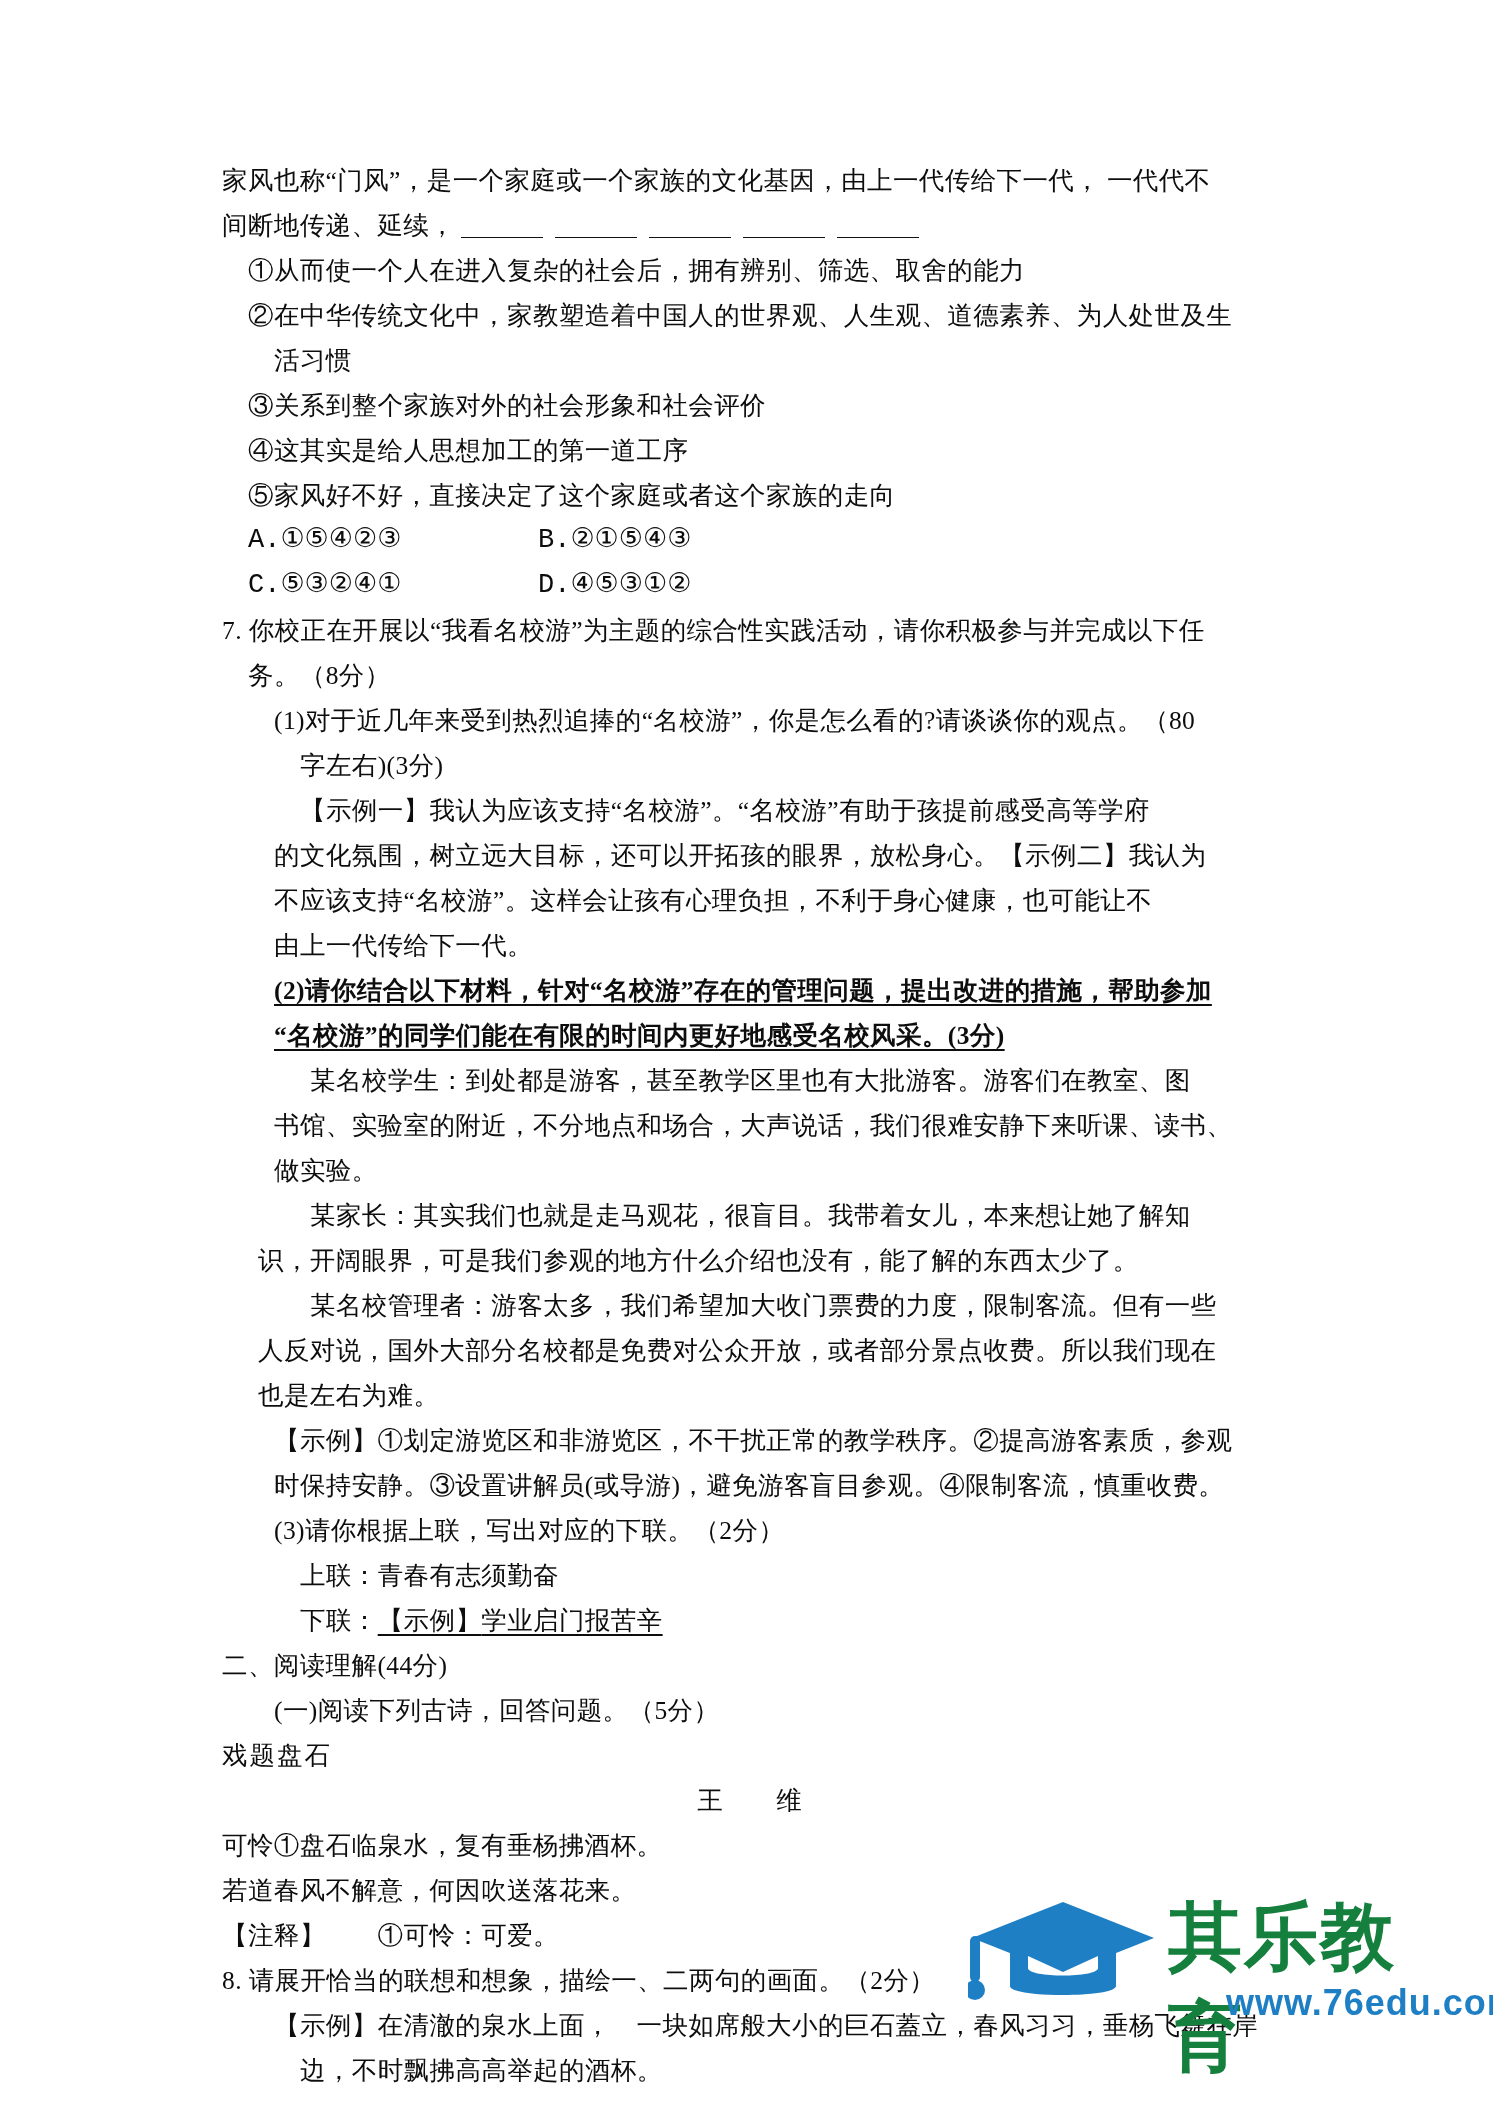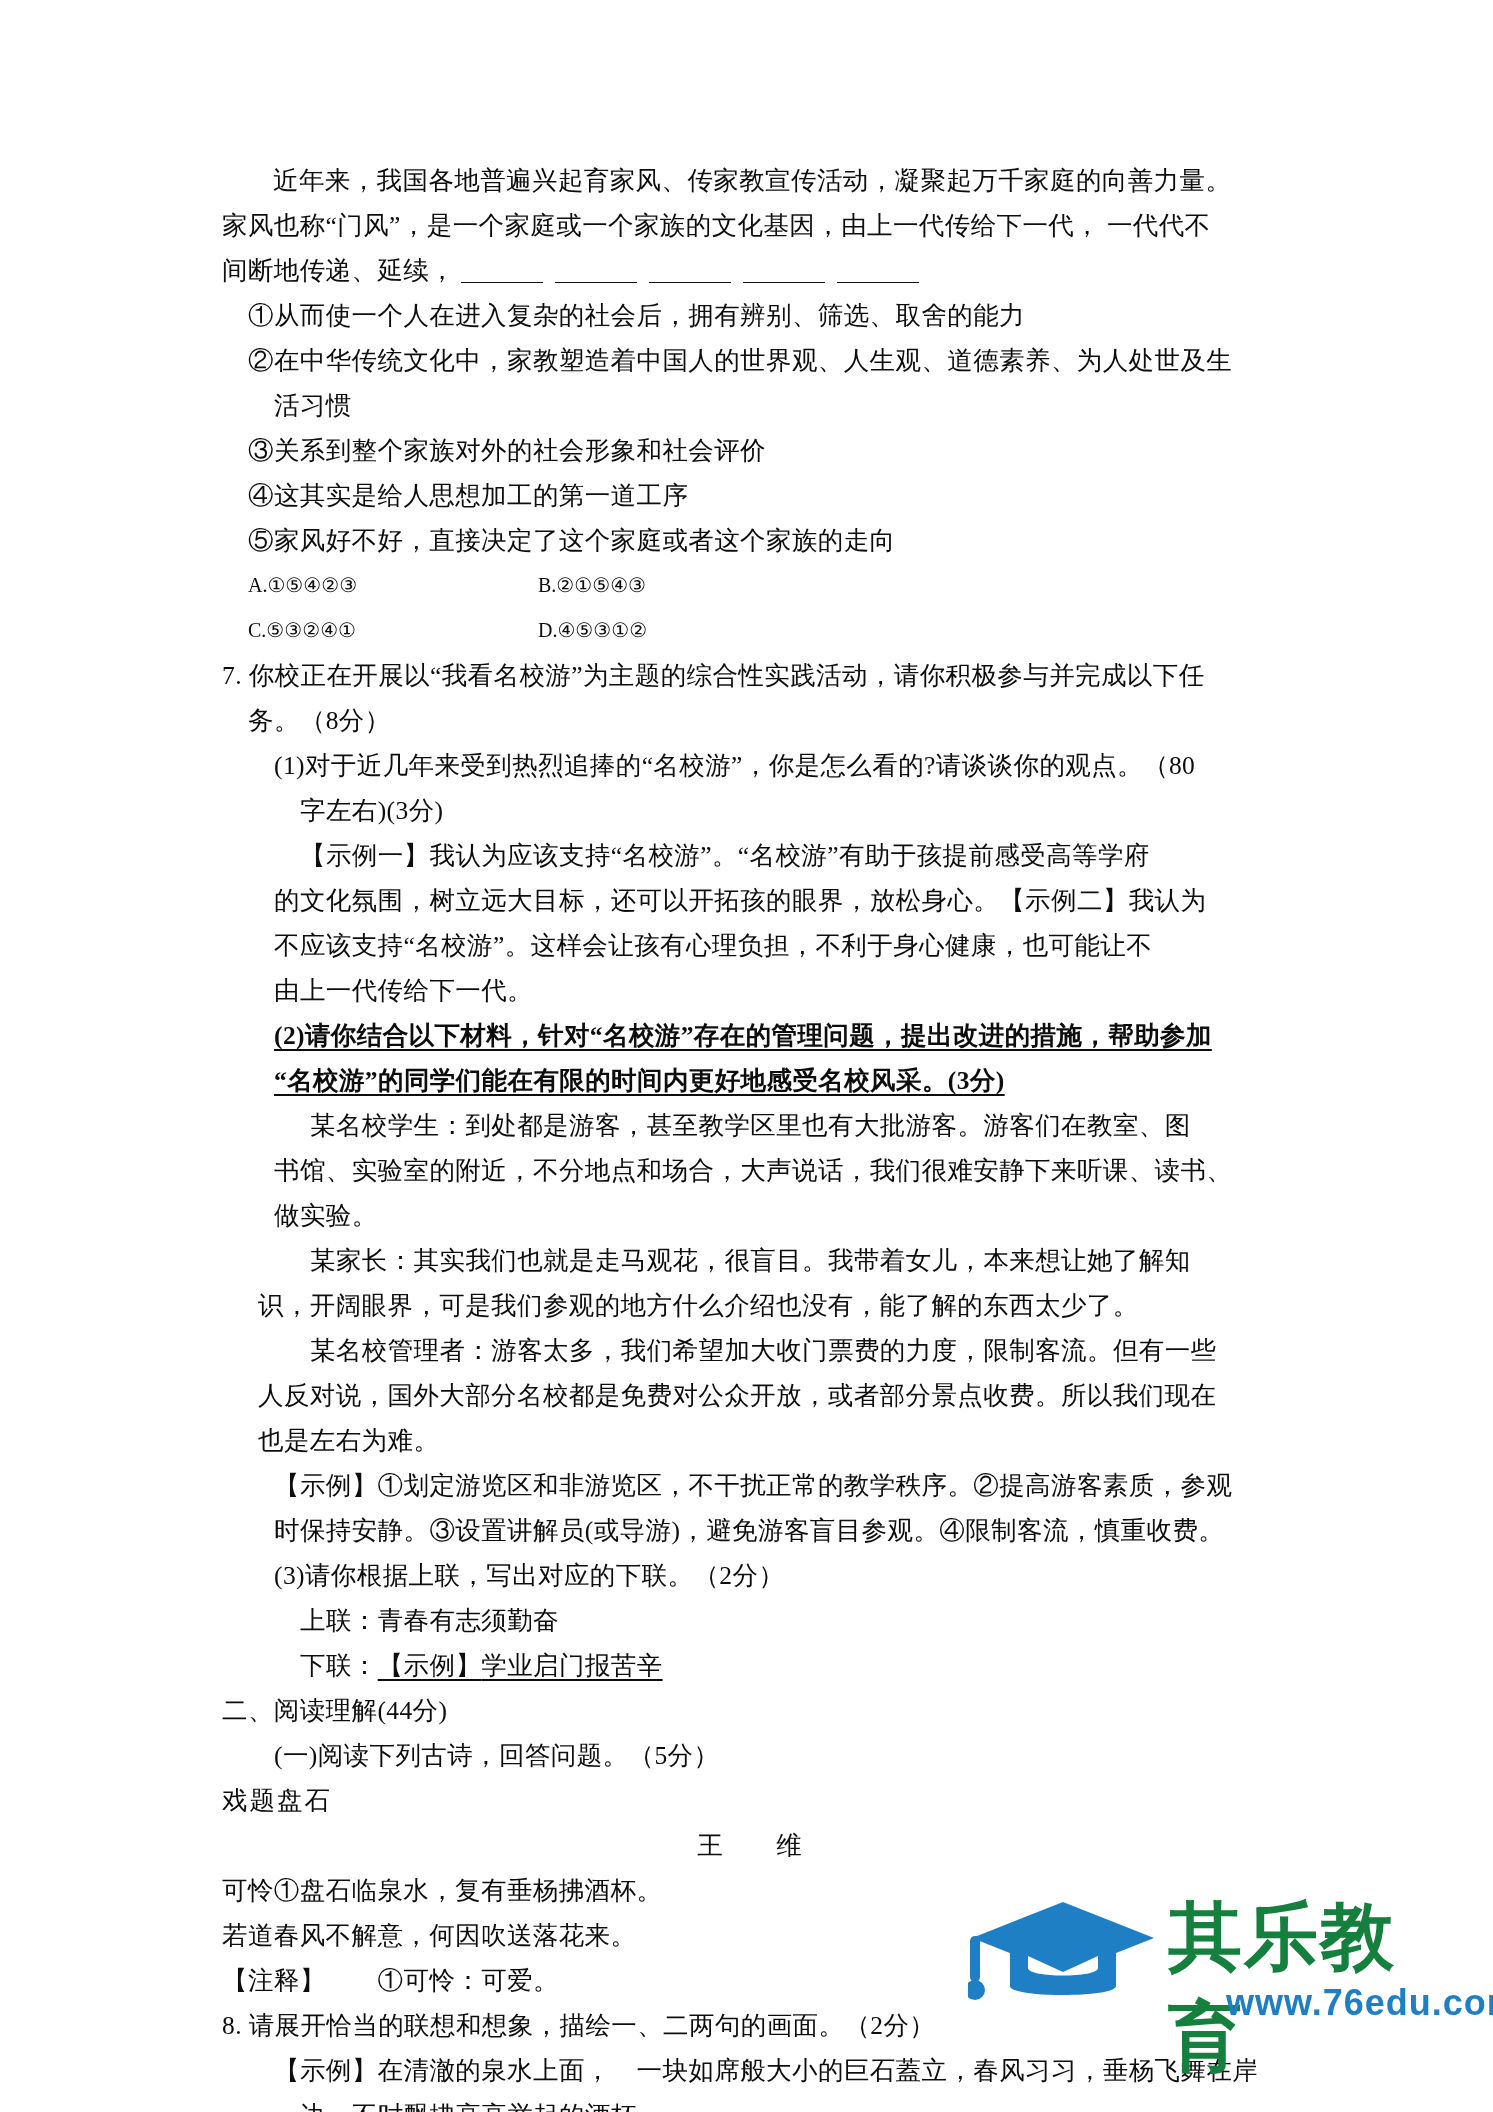--- a/index.html
+++ b/index.html
@@ -35,23 +35,24 @@
   }
   .indent1 { text-indent: 51px; }
   .pad26 { padding-left: 26px; }
   .pad52 { padding-left: 52px; }
   .pad78 { padding-left: 78px; }
   .pad88 { padding-left: 88px; }
   .bold { font-weight: bold; }
   .ul { text-decoration: underline; text-underline-offset: 5px; }
   .opt-row {
     display: flex;
-    font-size: 20px;
+    font-size: 27px;
     line-height: 45px;
     padding-left: 26px;
+    font-family: Liberation Mono, monospace;
   }
   .opt-a { width: 290px; }
   .poem-line { text-align: left; }
   .poem-title { text-align: left; letter-spacing: 2px; }
   .poem-author { text-align: center; letter-spacing: 14px; padding-left: 14px;}
   .blank-underline {
     display: inline-block;
     border-bottom: 1.5px solid #111;
     height: 27px;
     vertical-align: -4px;
@@ -89,21 +90,20 @@
     letter-spacing: 1px;
     font-family: "Liberation Sans", sans-serif;
   }
 </style>
 </head>
 <body>
 
 <div class="page">
   <div class="content">
 
-    <div class="line indent1">近年来，我国各地普遍兴起育家风、传家教宣传活动，凝聚起万千家庭的向善力量。</div>
     <div class="line">家风也称“门风”，是一个家庭或一个家族的文化基因，由上一代传给下一代， 一代代不</div>
     <div class="line"><span>间断地传递、延续，</span><span class="blank-underline" style="width:82px"></span><span class="blank-underline" style="width:82px"></span><span class="blank-underline" style="width:82px"></span><span class="blank-underline" style="width:82px"></span><span class="blank-underline" style="width:82px"></span></div>
 
     <div class="line pad26">①从而使一个人在进入复杂的社会后，拥有辨别、筛选、取舍的能力</div>
     <div class="line pad26">②在中华传统文化中，家教塑造着中国人的世界观、人生观、道德素养、为人处世及生</div>
     <div class="line pad52">活习惯</div>
     <div class="line pad26">③关系到整个家族对外的社会形象和社会评价</div>
     <div class="line pad26">④这其实是给人思想加工的第一道工序</div>
     <div class="line pad26">⑤家风好不好，直接决定了这个家庭或者这个家族的走向</div>
 

